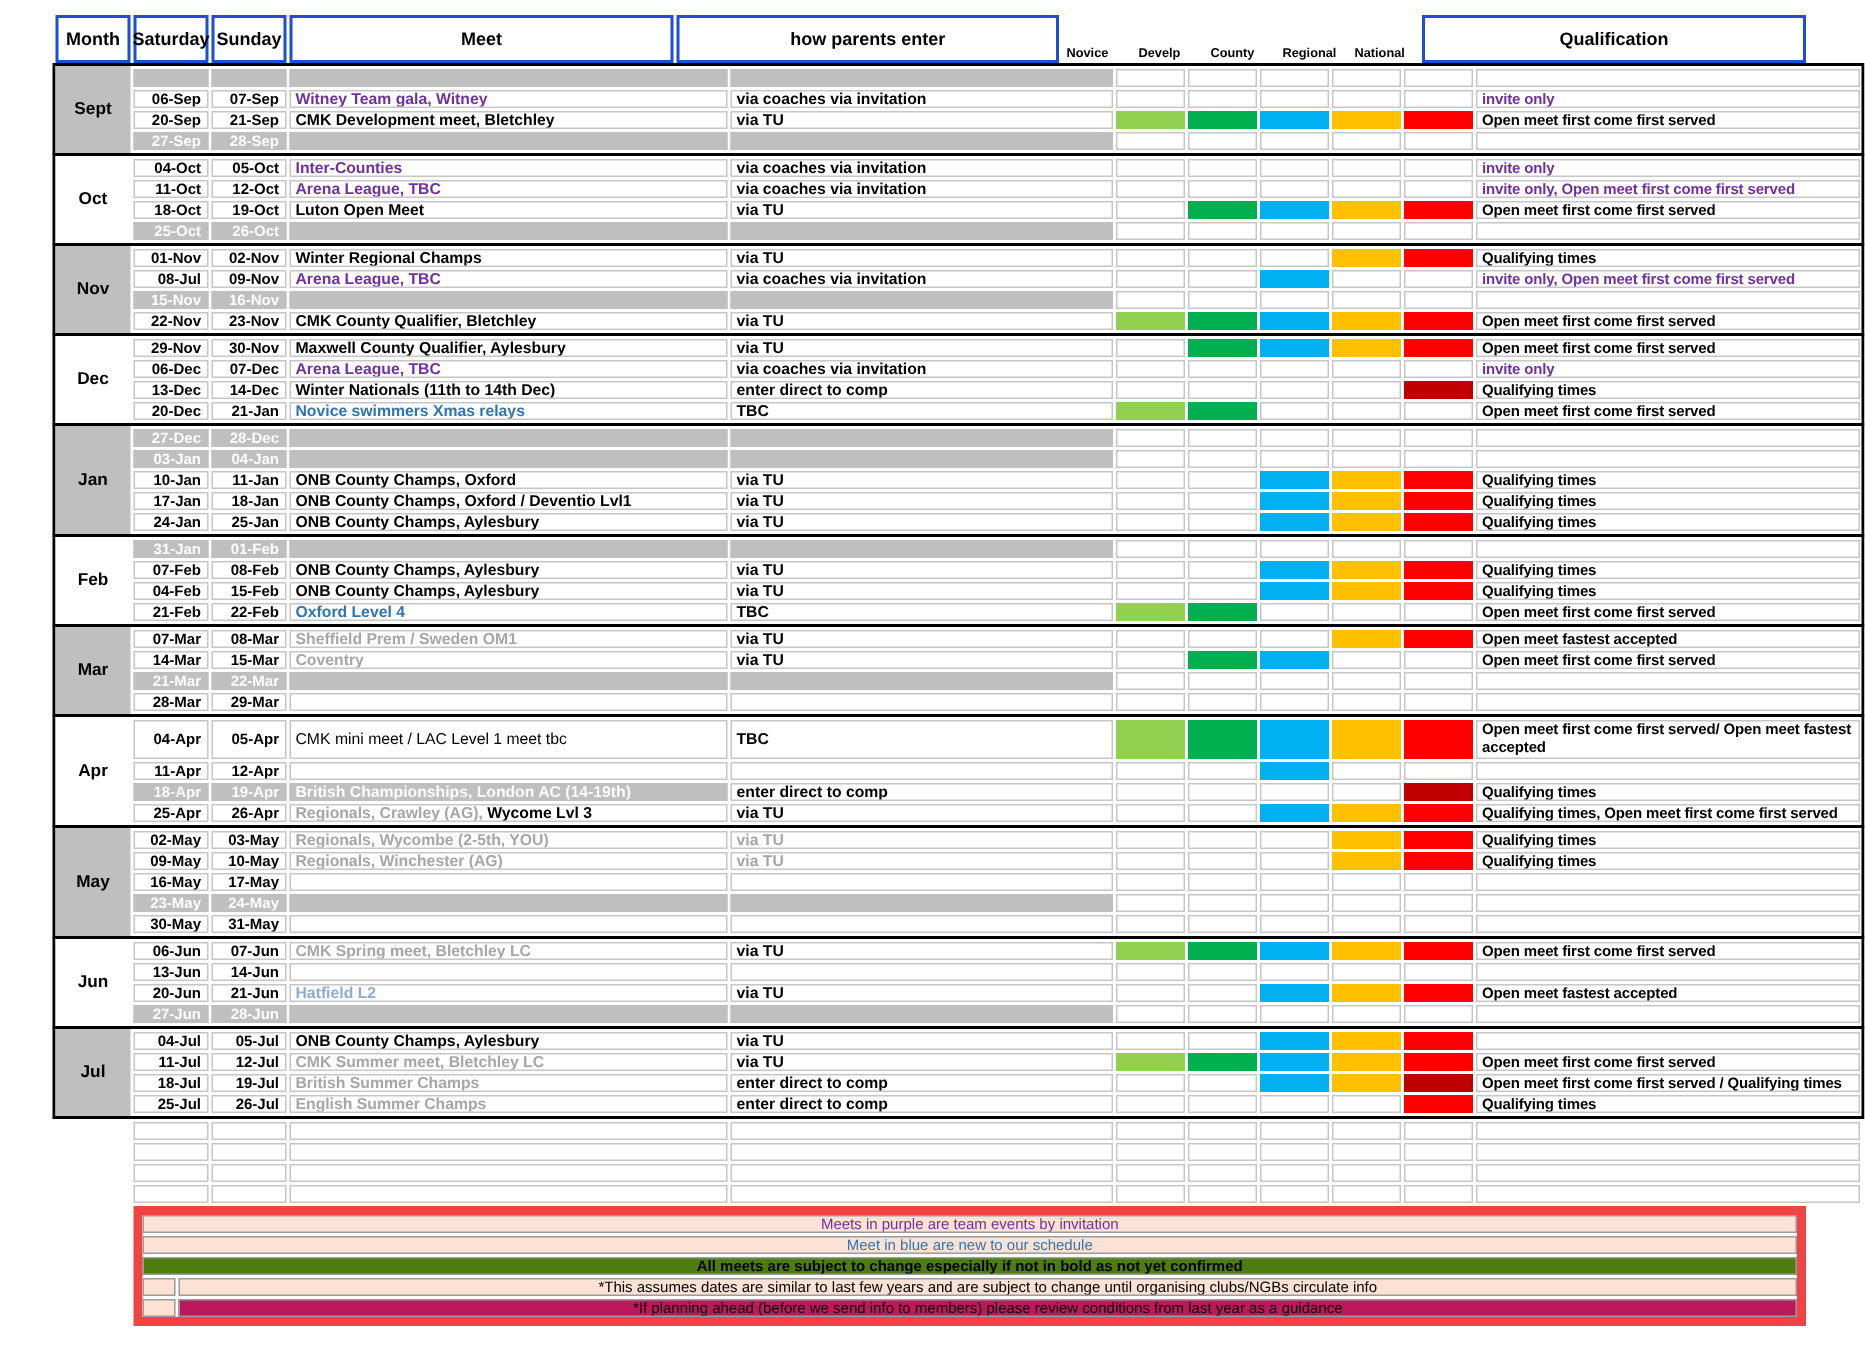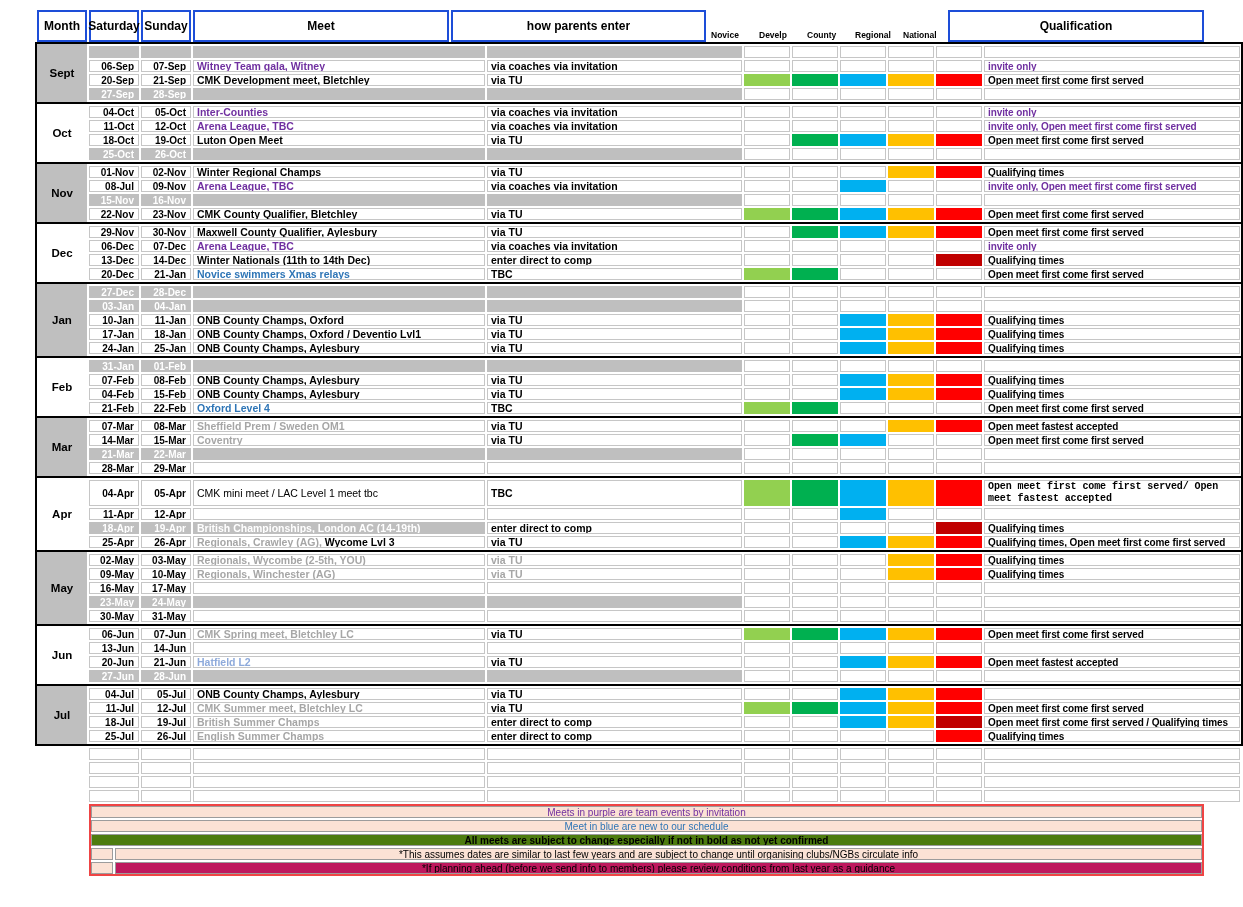--- a/index.html
+++ b/index.html
@@ -17,33 +17,33 @@
   .rows{flex:1;display:flex;flex-direction:column;gap:2px;padding:2px;}
   .row{display:flex;gap:2px;height:12px;flex:none;}
   .row.tall{height:26px;}
   .c-date{width:50px;justify-content:flex-end;padding-right:4px;font-weight:700;font-size:10px;}
   .c-meet{width:292px;padding-left:3px;font-size:10.5px;}
   .c-meet span{white-space:pre;}
   .c-enter{width:255px;padding-left:3px;font-size:10.5px;font-weight:700;}
   .c-lvl{width:46px;}
   .c-qual{width:256px;padding-left:3px;font-size:10px;letter-spacing:-0.1px;}
   .c-qual span{white-space:nowrap;}
-  .tall .c-qual span{white-space:normal;line-height:12px;font-family:Liberation Mono, monospace;}
+  .tall .c-qual span{white-space:normal;line-height:12px;}
   .g{background:#BFBFBF;border-color:#BFBFBF;color:#fff;}
   .t-purple{color:#7030A0;font-weight:700;}
   .t-bold{color:#000;font-weight:700;}
   .t-blue{color:#2E75B6;font-weight:700;}
   .t-lightblue{color:#8EAADB;font-weight:700;}
   .t-gray{color:#A6A6A6;font-weight:700;}
   .t-black{color:#000;font-weight:400;}
   .t-white{color:#fff;font-weight:700;}
   .gray-t{color:#A6A6A6;}
   .empties{margin-left:54px;margin-top:2px;display:flex;flex-direction:column;gap:2px;}
   .erow{display:flex;gap:2px;height:12px;}
-  .notes{box-sizing:border-box;margin-left:54px;margin-top:2px;width:1115px;border:2px solid #ef4444;display:flex;flex-direction:column;gap:2px;padding:0;background:#fff;}
+  .notes{box-sizing:border-box;margin-left:54px;margin-top:2px;width:1115px;border:6px solid #ef4444;display:flex;flex-direction:column;gap:2px;padding:0;background:#fff;}
   .note-row{display:flex;gap:2px;height:12px;}
   .note-cell{flex:1;box-sizing:border-box;border:1px solid #9c9c9c;background:#FBE2D5;display:flex;align-items:center;justify-content:center;font-size:10px;overflow:hidden;white-space:nowrap;}
   .note-stub{flex:none;width:22px;box-sizing:border-box;border:1px solid #9c9c9c;background:#FBE2D5;}
 </style>
 </head>
 <body>
 
 <div class="sheet">
 
   <div class="hrow">

